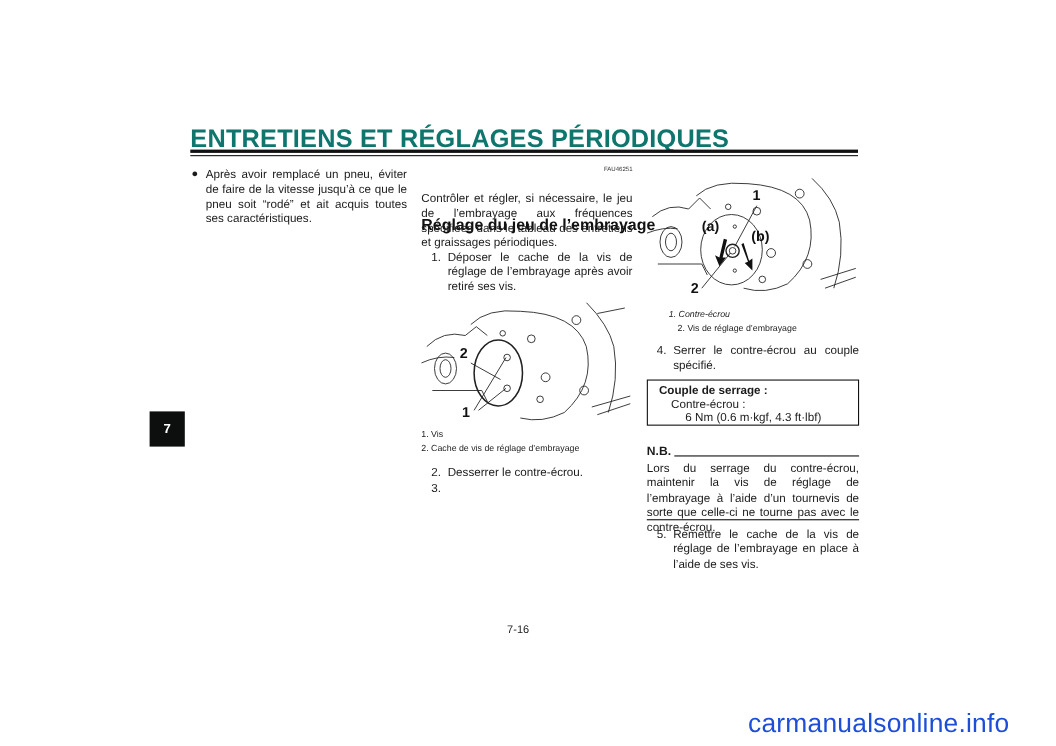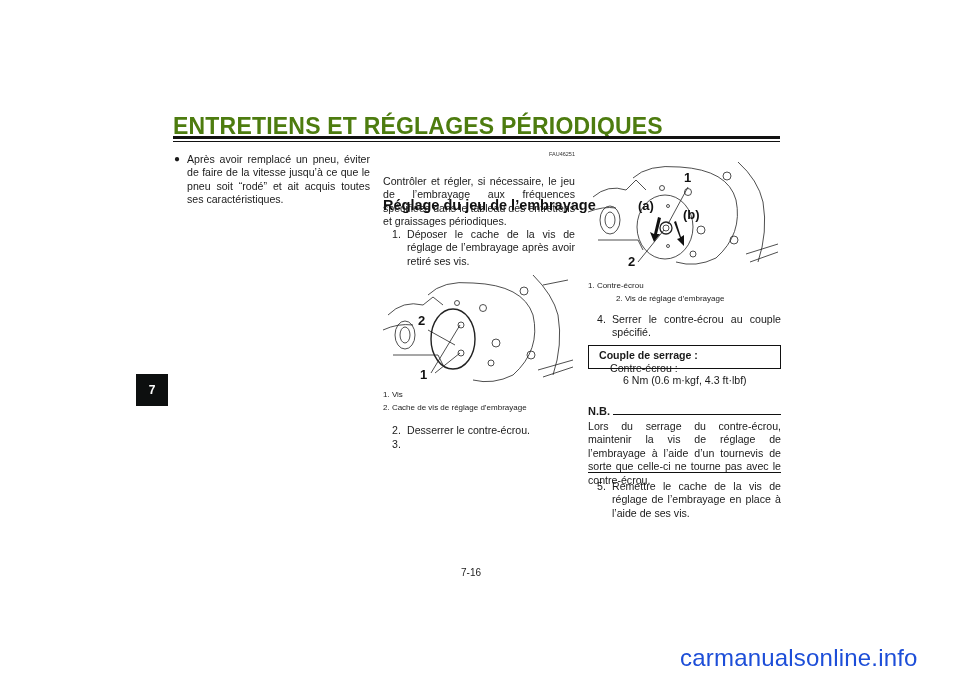--- a/index.html
+++ b/index.html
@@ -3,38 +3,38 @@
 <meta charset="utf-8">
 <style>
   html, body { margin:0; padding:0; }
   body {
     width:960px; height:678px; background:#ffffff; position:relative; overflow:hidden;
     font-family:"Liberation Sans", sans-serif; color:#1a1a1a;
   }
   .abs { position:absolute; }
   .title {
     left:173px; top:113px; font-size:23px; font-weight:bold; letter-spacing:0.2px;
-    color:#4d7c0f; white-space:nowrap;
+    color:#0f766e; white-space:nowrap;
   }
   .rule-thick { left:173px; top:136px; width:607px; height:3px; background:#111; }
   .rule-thin  { left:173px; top:141px; width:607px; height:1px; background:#111; }
 
   .body-text { font-size:10.6px; line-height:13.4px; text-align:justify; }
   .col1 { left:187px; top:153px; width:183px; }
   .bullet { left:174px; top:153px; font-size:10px; }
 
   .code { font-size:5.5px; color:#333; text-align:right; }
   .section-title { font-size:14.5px; font-weight:bold; color:#111; white-space:nowrap; }
   .step { position:absolute; }
   .step .num { position:absolute; left:0; top:0; }
   .step .txt { position:absolute; left:15px; top:0; text-align:justify; }
 
   .caption { font-size:8px; line-height:12.5px; color:#222; white-space:nowrap; }
 
-  .torque-box { left:588px; top:345px; width:193px; height:24px; border:1.5px solid #111; box-sizing:border-box; }
+  .torque-box { left:588px; top:345px; width:193px; height:42px; border:1.5px solid #111; box-sizing:border-box; }
   .torque-box .l1 { position:absolute; left:10px; top:3px; font-size:10.6px; font-weight:bold; }
   .torque-box .l2 { position:absolute; left:21px; top:16px; font-size:10.6px; }
   .torque-box .l3 { position:absolute; left:34px; top:28px; font-size:10.6px; }
 
   .nb-label { font-size:11px; font-weight:bold; }
   .nb-line { height:1px; background:#111; }
 
   .side-tab { left:136px; top:374px; width:32px; height:32px; background:#0d0f0f; color:#fff;
     font-size:12px; font-weight:bold; display:flex; align-items:center; justify-content:center; }
   .page-num { left:461px; top:547px; font-size:10px; color:#222;margin-top:20px; }
@@ -124,21 +124,21 @@
     <path d="M50 100 L76 68"></path>
   </g>
   <path d="M70 55 L66 72 L62 70 L66 80 L72 72 L69 72 L73 56 Z" fill="#111"></path>
   <path d="M86 60 L92 76 L89 77 L96 84 L96 73 L93 75 L88 59 Z" fill="#111"></path>
   <text x="96" y="20" font-size="13" fill="#111">1</text>
   <text x="50" y="48" font-size="13" fill="#111">(a)</text>
   <text x="95" y="57" font-size="13" fill="#111">(b)</text>
   <text x="40" y="104" font-size="13" fill="#111">2</text>
 </svg>
 
-<div class="abs caption" style="left:588px; top:280px;">1.  Contre-écrou</div>
+<div class="abs caption" style="left:608px; top:280px;font-style:italic;">1.  Contre-écrou</div>
 <div class="abs caption" style="left:588px; top:293px;margin-left:28px;">2.  Vis de réglage d’embrayage</div>
 
 <div class="step body-text" style="left:597px; top:313px; width:184px; height:28px;">
   <span class="num">4.</span>
   <span class="txt" style="width:169px;">Serrer le contre-écrou au couple spécifié.</span>
 </div>
 
 <div class="abs torque-box">
   <span class="l1">Couple de serrage :</span>
   <span class="l2">Contre-écrou :</span>

